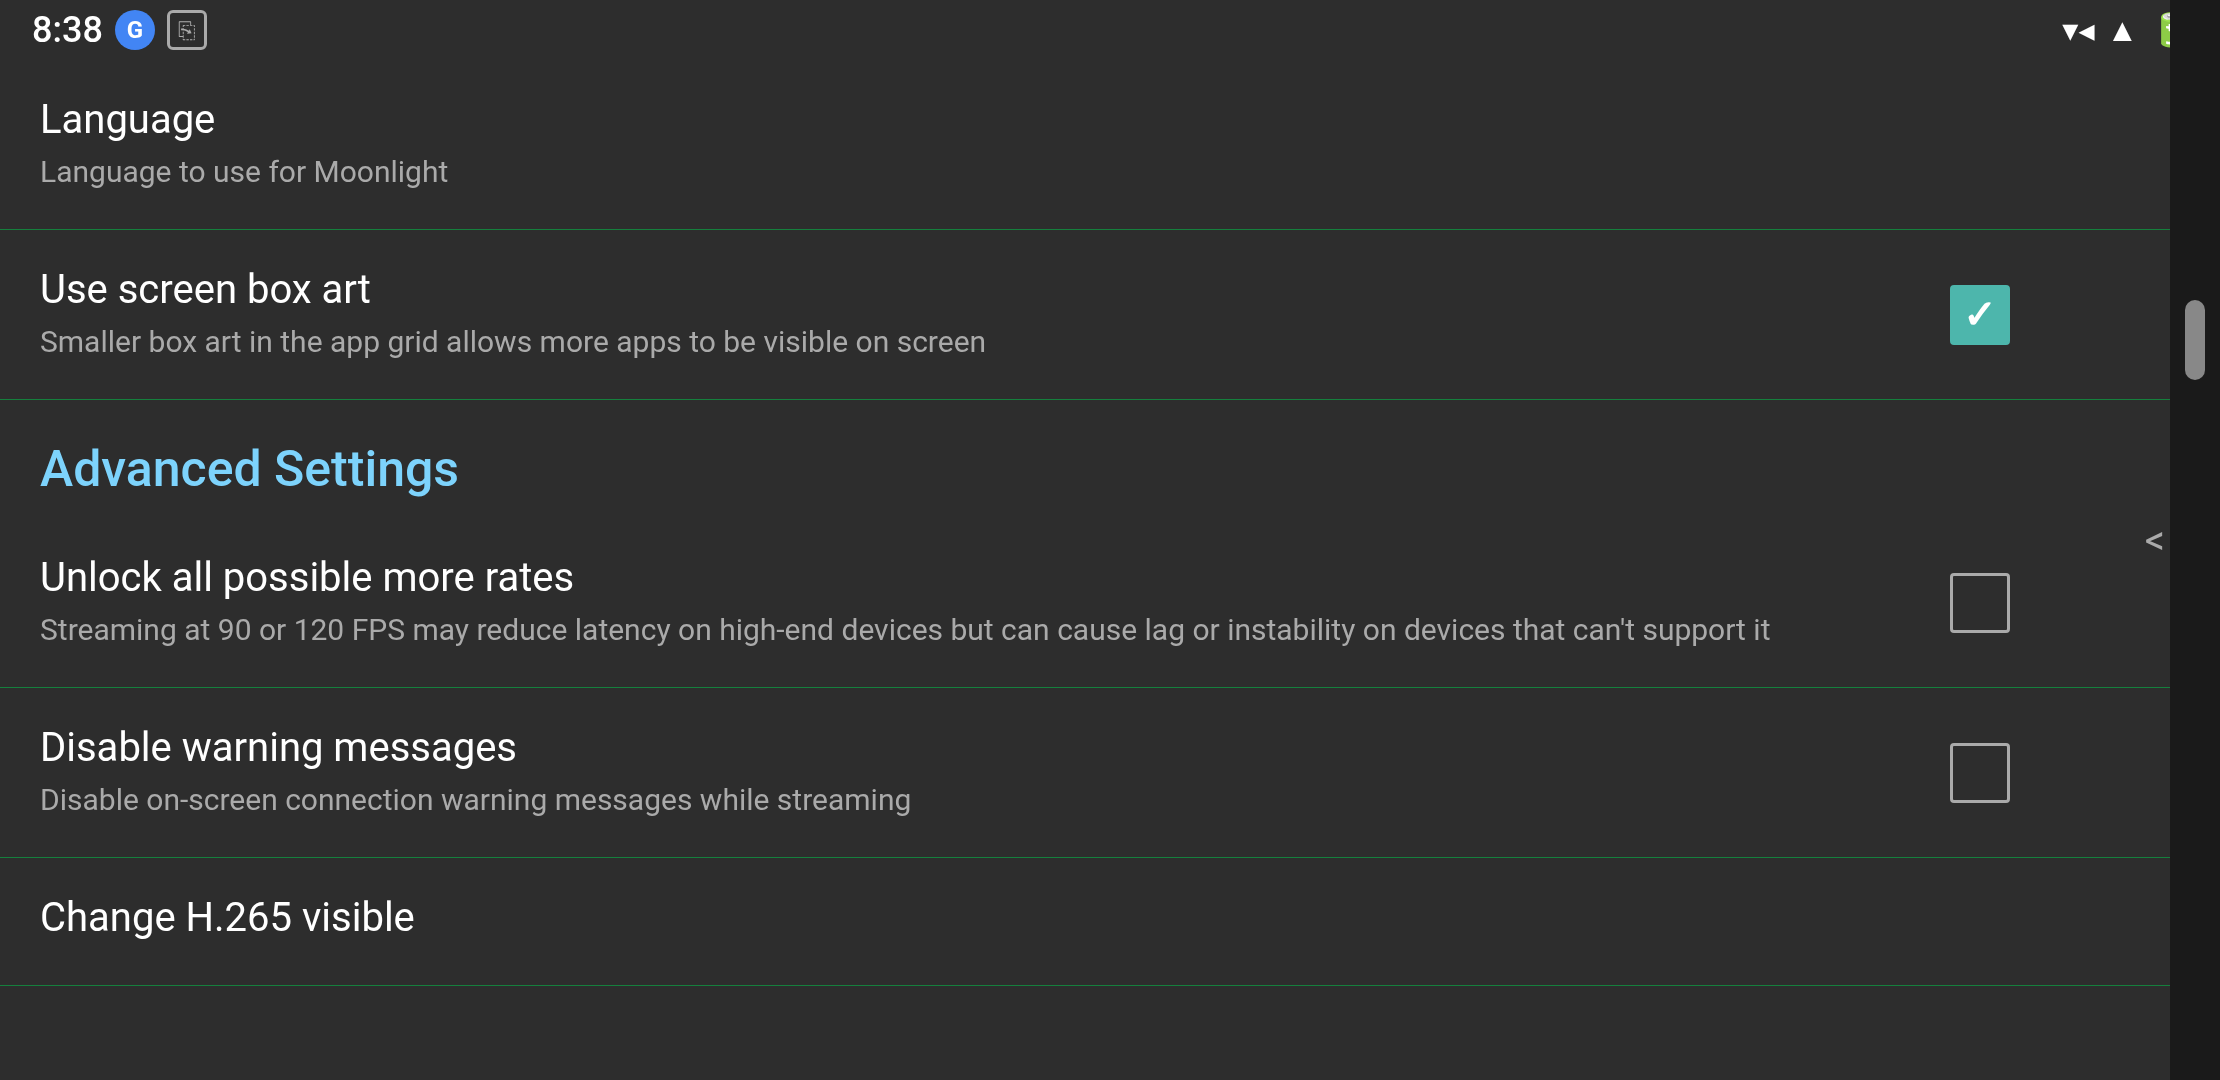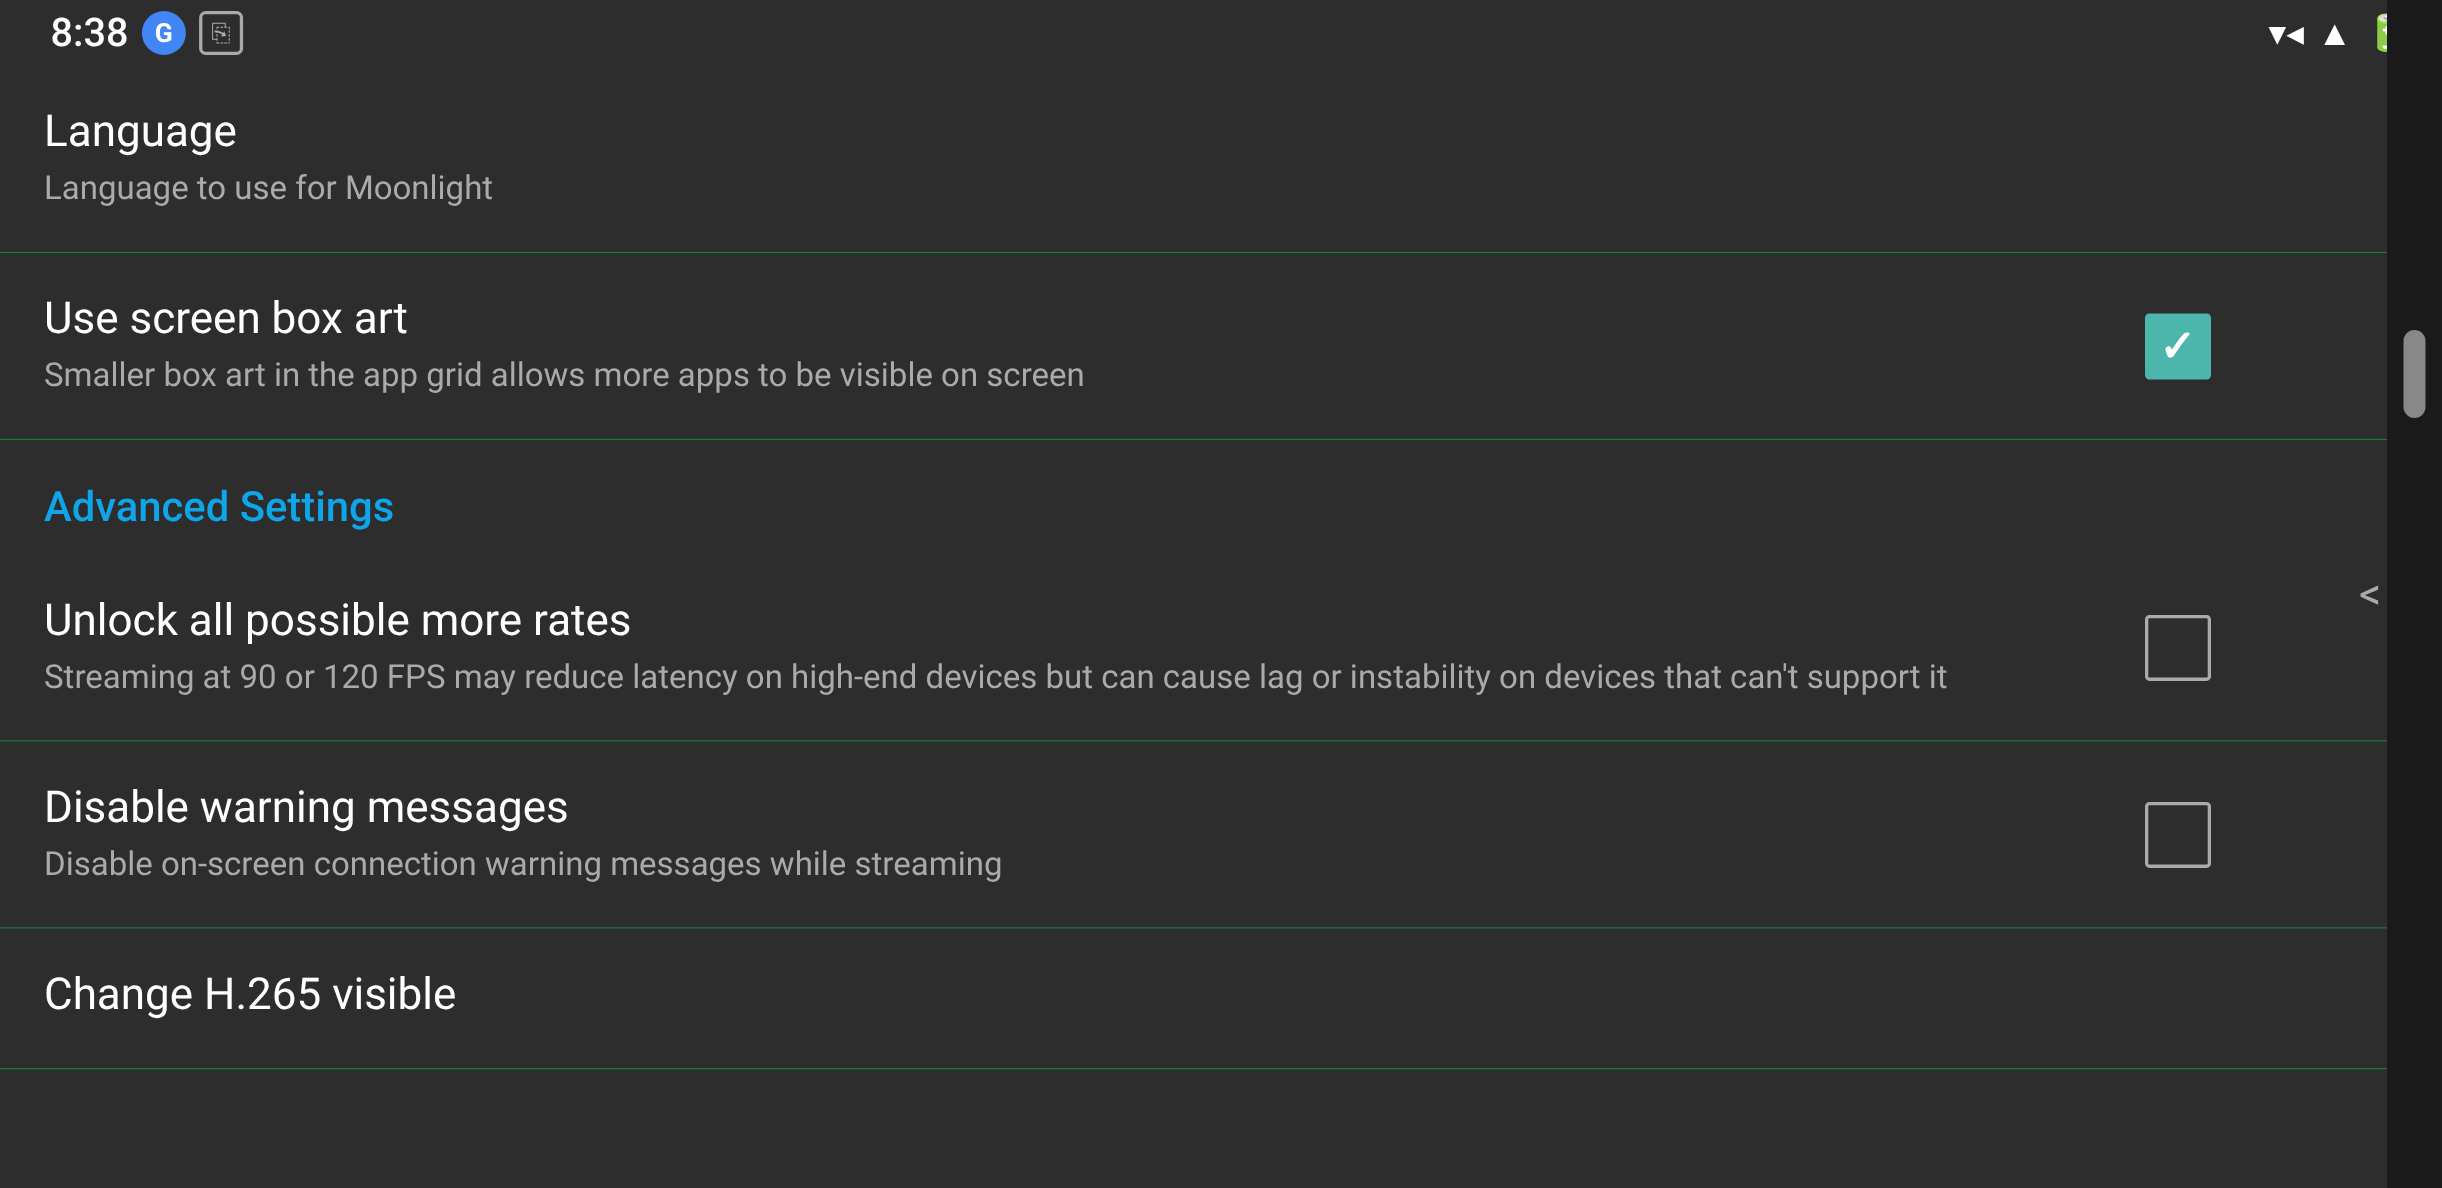--- a/index.html
+++ b/index.html
@@ -16,21 +16,21 @@
       color: #ffffff;
       overflow: hidden;
       position: relative;
     }
 
     
     .status-bar {
       display: flex;
       justify-content: space-between;
       align-items: center;
-      padding: 8px 30px 8px 46px;
+      padding: 8px 30px 8px 32px;
       height: 60px;
       background-color: #2d2d2d;
     }
 
     .status-left {
       display: flex;
       align-items: center;
       gap: 12px;
     }
 
@@ -116,23 +116,23 @@
       color: #aaaaaa;
       line-height: 1.4;
     }
 
     
     .section-header {
       padding: 40px 40px 20px 40px;
     }
 
     .section-header-text {
-      font-size: 38px;
+      font-size: 50px;
       font-weight: 500;
-      color: #0ea5e9;
+      color: #7dd3fc;
     }
 
     
     .checkbox {
       width: 60px;
       height: 60px;
       border: 3px solid #aaaaaa;
       border-radius: 4px;
       display: flex;
       align-items: center;

